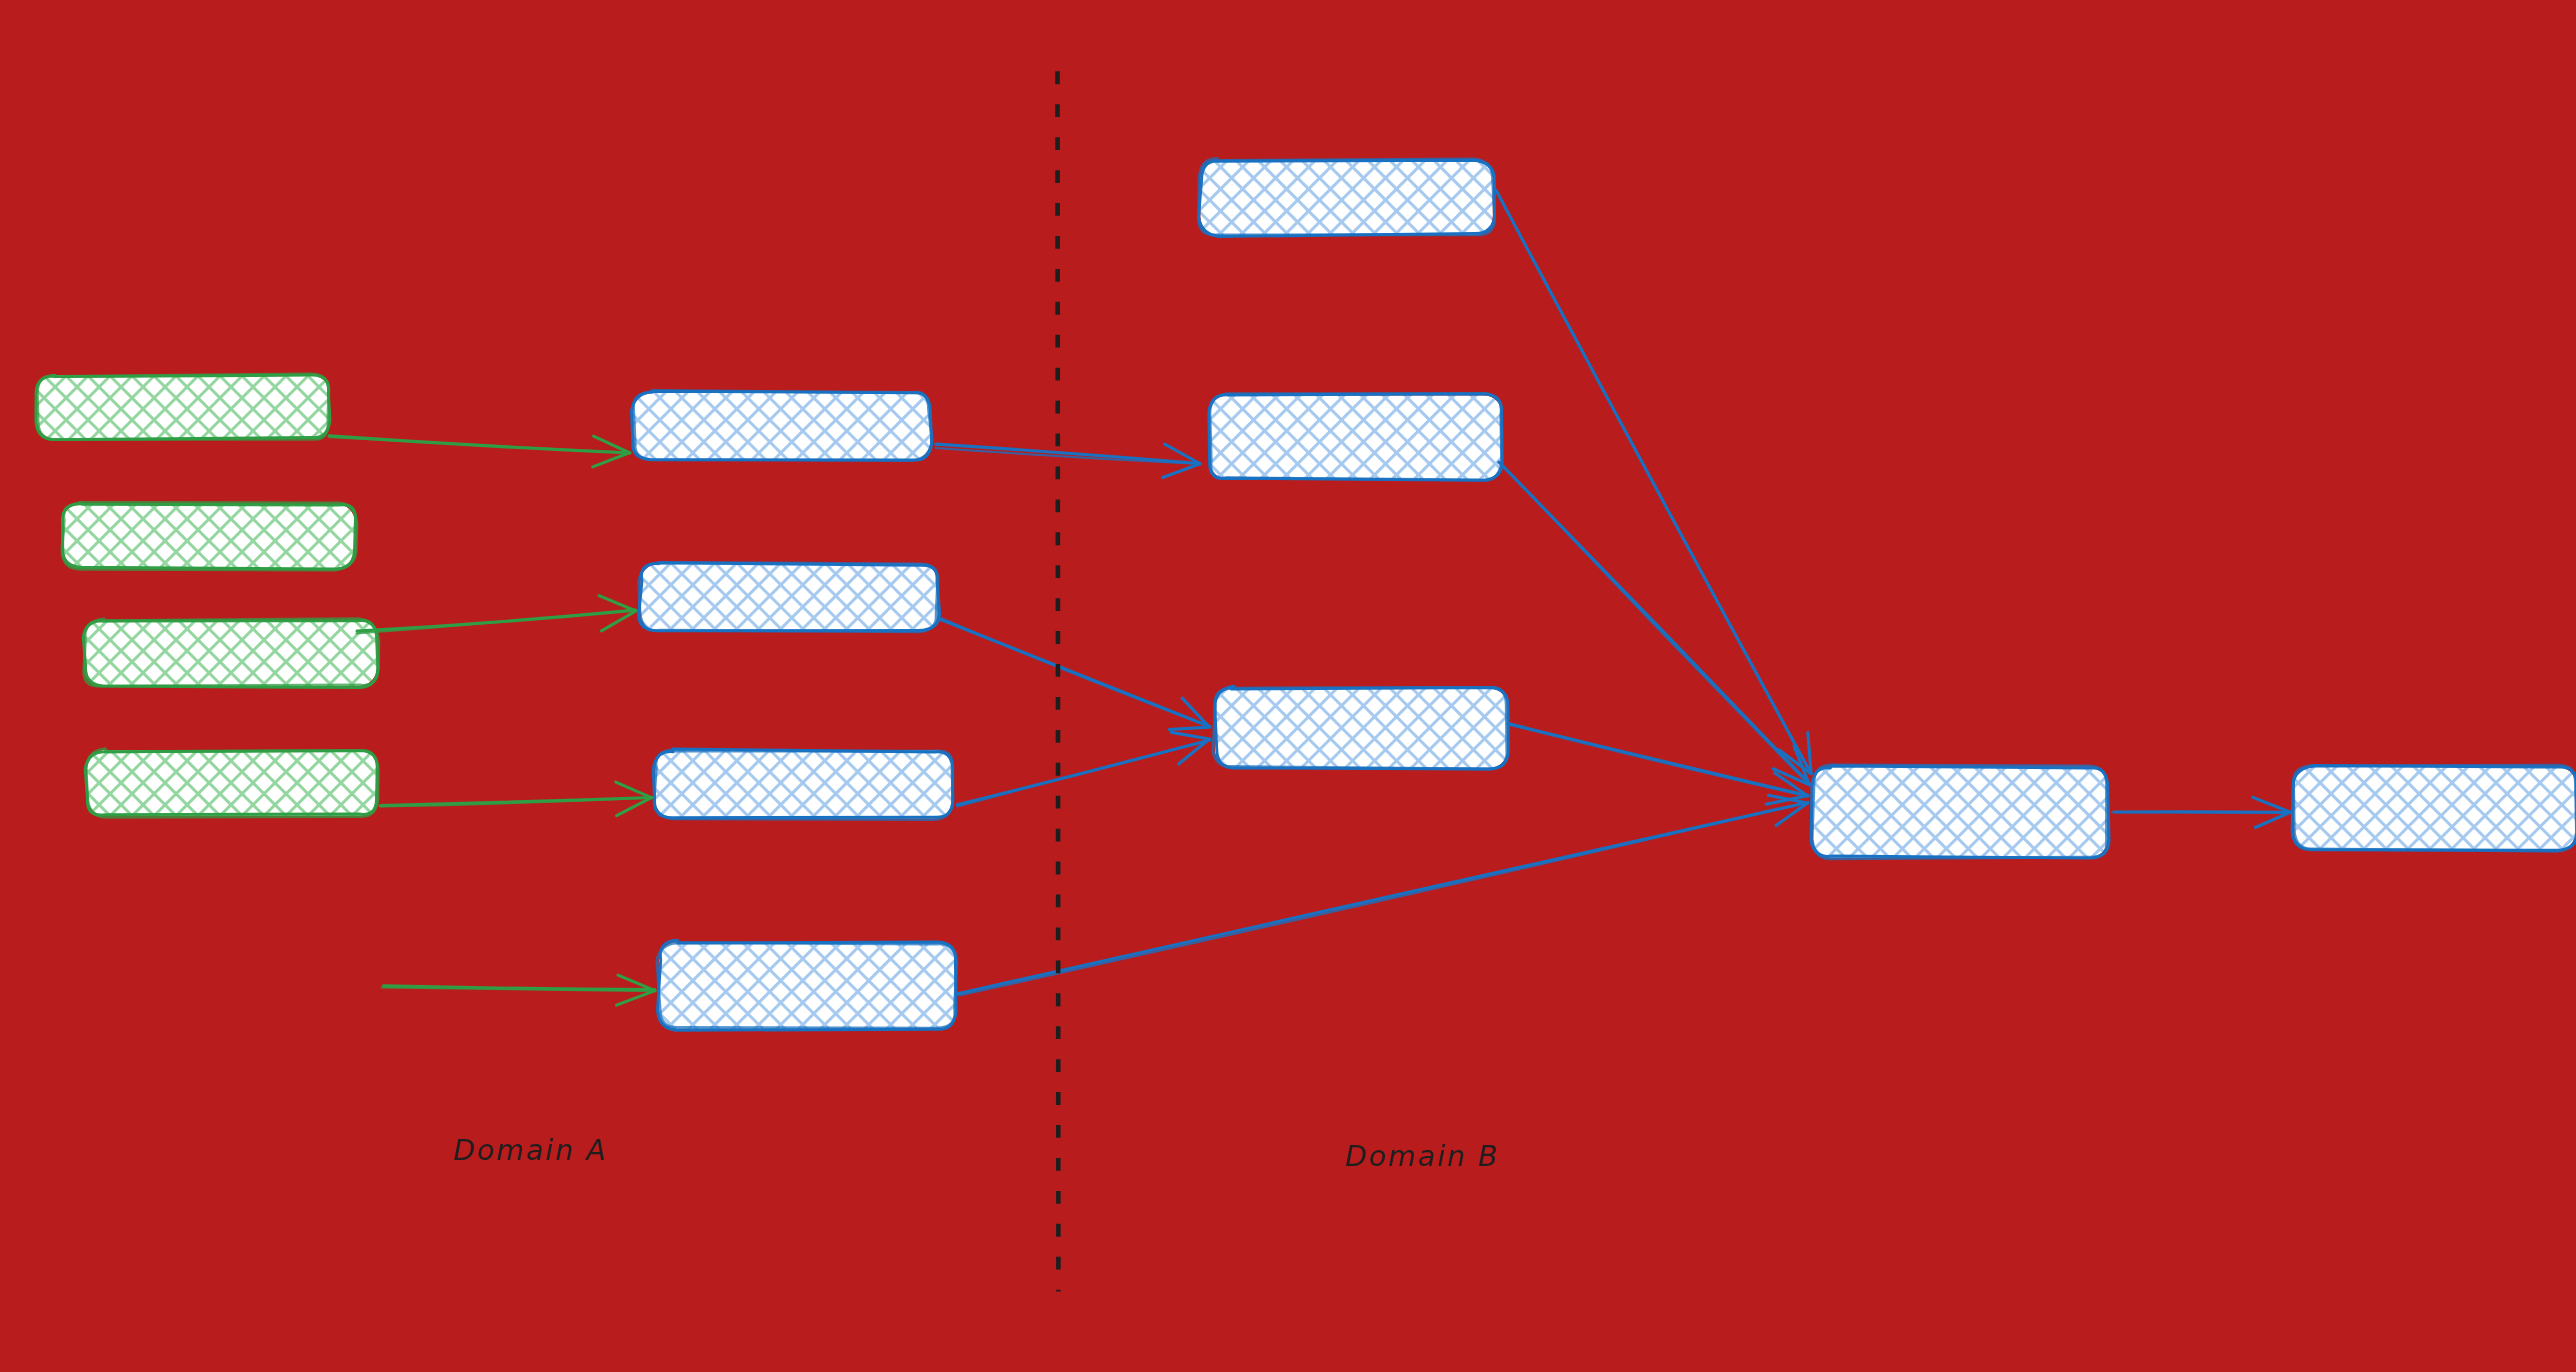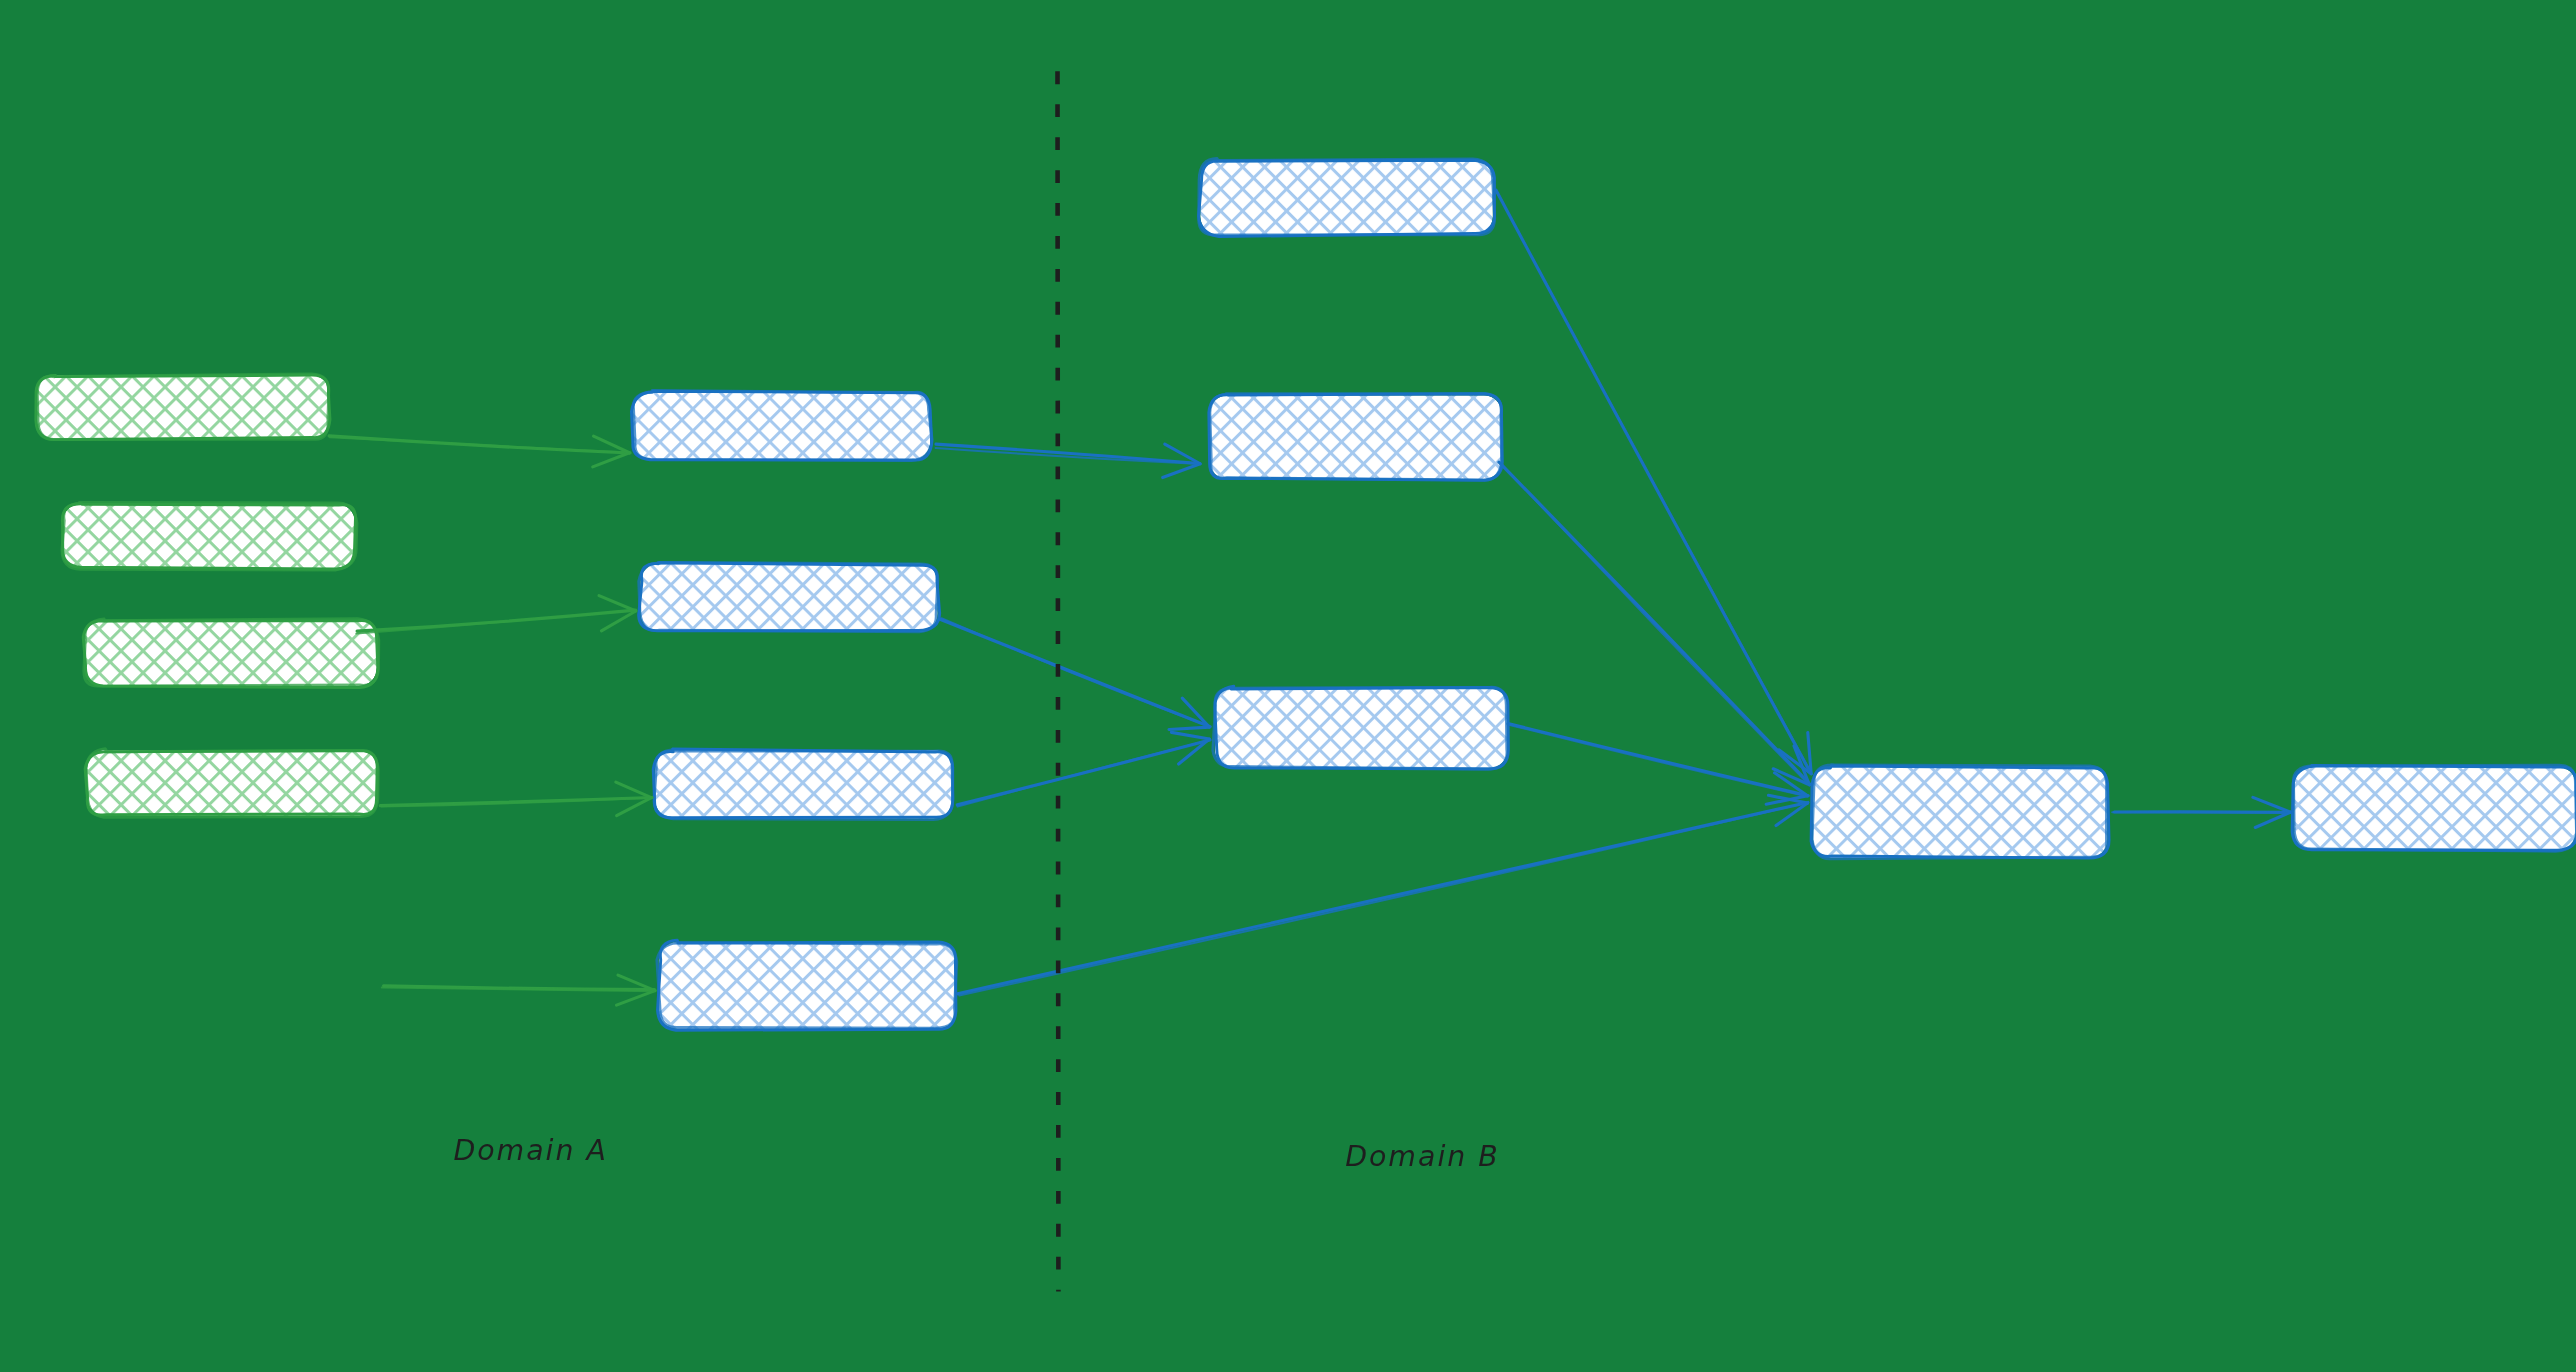--- a/index.html
+++ b/index.html
@@ -8,21 +8,21 @@
     padding: 0;
     background: #ffffff;
   }
   body {
     font-family: "Liberation Sans", sans-serif;
   }
   #canvas-wrap {
     position: relative;
     width: 2576px;
     height: 1372px;
-    background: #15803d;
+    background: #b91c1c;
     overflow: hidden;
   }
   #diagram-svg {
     position: absolute;
     top: 0;
     left: 0;
     width: 2576px;
     height: 1372px;
     display: block;
   }

